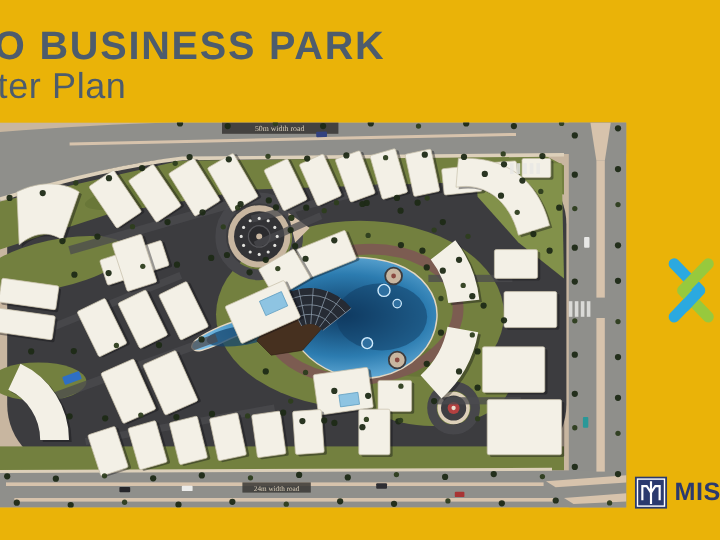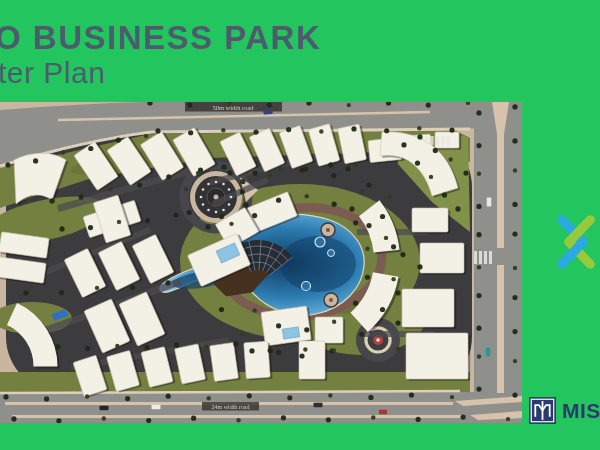--- a/index.html
+++ b/index.html
@@ -1,16 +1,16 @@
 <!DOCTYPE html>
 <html><head>
 <meta charset="utf-8">
 <style>
   html,body{margin:0;padding:0;background:#ffffff;}
-  .slide{position:relative;width:600px;height:450px;background:#22c55e;overflow:hidden;
+  .slide{position:relative;width:600px;height:450px;background:#eab308;overflow:hidden;
          font-family:"Liberation Sans",sans-serif;}
   .title1{position:absolute;left:-5px;top:19px;margin:0;font-size:33px;font-weight:600;
           color:#4d5c6d;letter-spacing:1.5px;white-space:nowrap;}
   .title2{position:absolute;left:-2px;top:56px;margin:0;font-size:30px;font-weight:400;
           color:#4d5c6d;letter-spacing:0.5px;white-space:nowrap;}
   .plan-svg{position:absolute;left:0;top:102px;width:522px;height:321px;display:block;}
   .xmark{position:absolute;left:553px;top:214px;width:46px;height:56px;}
   .partner{position:absolute;left:529px;top:397px;display:flex;align-items:center;gap:6px;}
   .partner svg{width:27px;height:27px;display:block;}
   .partner span{font-size:21px;font-weight:bold;color:#2b3a6e;letter-spacing:0.5px;

